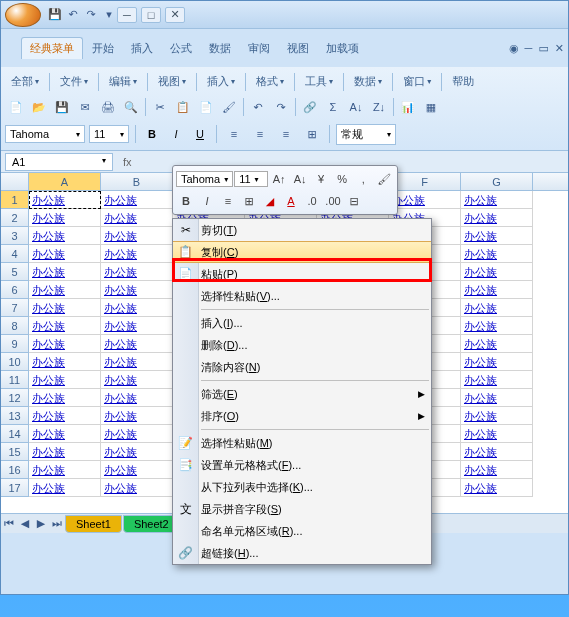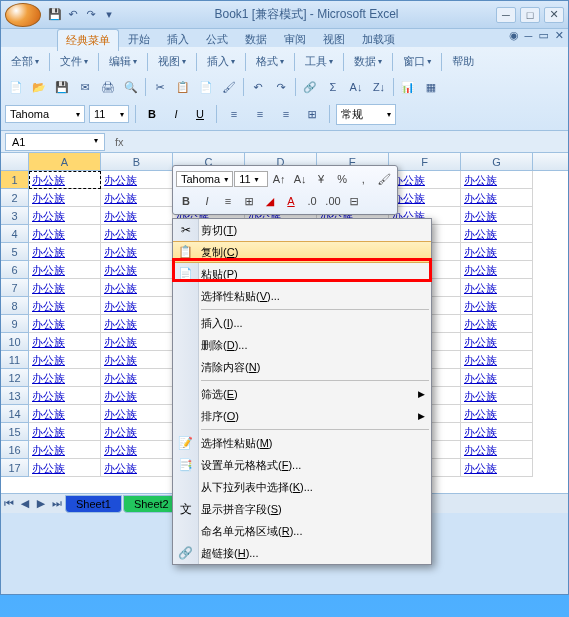--- a/index.html
+++ b/index.html
@@ -5,53 +5,53 @@
 *{margin:0;padding:0;box-sizing:border-box;font-family:Tahoma,"Microsoft YaHei",sans-serif;font-size:11px}
 body{background:linear-gradient(#1e90ff,#4fb0ff);width:569px;height:617px;overflow:hidden}
 .window{background:#cfe3f7;border:1px solid #5a8cc0;width:569px;height:595px}
 .titlebar{background:linear-gradient(#d9e9fa,#bcd6f0);height:28px;display:flex;align-items:center;padding:0 4px;border-bottom:1px solid #9ec0e0}
 .office-btn{width:36px;height:24px;background:radial-gradient(circle at 30% 30%,#fff,#f0a040 40%,#d06010);border-radius:50%;margin-right:6px;border:1px solid #a0601f}
 .qat{display:flex;gap:2px;align-items:center}
 .qat-btn{width:16px;height:16px;display:flex;align-items:center;justify-content:center;color:#3a5a8a}
 .title-text{flex:1;text-align:center;color:#3e628e;font-size:12px}
 .win-ctrl{display:flex;gap:4px}
 .win-btn{width:20px;height:16px;background:#e8f0fa;border:1px solid #9ec0e0;border-radius:2px;display:flex;align-items:center;justify-content:center;color:#456}
-.ribbon-tabs{display:flex;background:#cfe3f7;height:18px;align-items:flex-start;padding-left:56px;gap:1px}
+.ribbon-tabs{display:flex;background:#cfe3f7;height:38px;align-items:center;padding-left:20px;gap:1px}
 .tab{padding:3px 8px;color:#3e628e;cursor:pointer;border-radius:3px 3px 0 0}
 .tab.active{background:#e8f2fc;border:1px solid #9ec0e0;border-bottom:none;color:#cc6600}
 .help-btn{margin-left:auto;margin-right:4px;color:#3e628e;display:flex;gap:6px;align-items:center}
 .ribbon{background:linear-gradient(#e8f2fc,#d4e6f8);border-bottom:1px solid #9ec0e0;padding:2px 4px}
 .menu-row{display:flex;gap:2px;padding:2px 0;align-items:center}
 .menu-item{padding:3px 6px;color:#3e628e;display:flex;align-items:center;gap:2px}
 .arrow{font-size:8px}
 .sep{width:1px;height:18px;background:#9ec0e0;margin:0 2px}
 .toolbar{display:flex;gap:1px;padding:2px 0;align-items:center;flex-wrap:wrap}
 .tool-btn{width:22px;height:22px;display:flex;align-items:center;justify-content:center;color:#3a5a8a;border-radius:3px}
 .format-row{display:flex;gap:4px;padding:3px 0;align-items:center}
 .font-sel{background:#fff;border:1px solid #9ec0e0;padding:2px 4px;min-width:80px;display:flex;justify-content:space-between;align-items:center}
 .btn-b{font-weight:bold;width:20px;height:20px;display:flex;align-items:center;justify-content:center}
 .btn-i{font-style:italic;width:20px;height:20px;display:flex;align-items:center;justify-content:center}
 .btn-u{text-decoration:underline;width:20px;height:20px;display:flex;align-items:center;justify-content:center}
 .namebox-row{display:flex;background:#e0ecf8;height:22px;border-bottom:1px solid #9ec0e0;align-items:center}
-.namebox{background:#fff;border:1px solid #9ec0e0;width:100px;padding:2px 6px;margin:0 4px;display:flex;justify-content:space-between}
+.namebox{background:#fff;border:1px solid #9ec0e0;width:108px;padding:2px 6px;margin:0 4px;display:flex;justify-content:space-between}
 .fx{color:#666;padding:0 6px}
 .grid-area{background:#fff;position:relative;height:340px;overflow:hidden}
 .col-headers{display:flex;height:18px;background:linear-gradient(#f4f8fc,#dce8f4);border-bottom:1px solid #9ec0e0}
 .corner{width:28px;border-right:1px solid #9ec0e0;background:linear-gradient(#f4f8fc,#dce8f4)}
 .col-h{width:72px;border-right:1px solid #9ec0e0;text-align:center;line-height:18px;color:#3e628e}
 .col-h.sel{background:#ffd870}
 .rows{overflow:hidden}
 .row{display:flex;height:18px}
 .row-h{width:28px;background:linear-gradient(#f4f8fc,#dce8f4);border-right:1px solid #9ec0e0;border-bottom:1px solid #9ec0e0;text-align:center;line-height:18px;color:#3e628e}
 .row-h.sel{background:#ffd870}
 .cell{width:72px;border-right:1px solid #d4d4d4;border-bottom:1px solid #d4d4d4;padding:0 3px;line-height:18px;overflow:hidden;color:#0000cc;text-decoration:underline}
 .cell.marching{outline:1px dashed #000;outline-offset:-1px}
 .sheet-tabs{display:flex;background:#dce8f4;height:20px;align-items:center;border-top:1px solid #9ec0e0}
 .nav-btn{width:16px;height:16px;display:flex;align-items:center;justify-content:center;color:#3a5a8a}
-.sheet-tab{background:#1d4ed8;border:1px solid #9ec0e0;padding:2px 10px;border-radius:0 0 4px 4px;margin-right:1px}
+.sheet-tab{background:#eab308;border:1px solid #9ec0e0;padding:2px 10px;border-radius:0 0 4px 4px;margin-right:1px}
 .sheet-tab.inactive{background:#22c55e}
 .status{background:linear-gradient(#d9e9fa,#bcd6f0);height:20px;padding:2px 6px;color:#3e628e;display:flex;align-items:center}
 .mini-toolbar{position:absolute;left:172px;top:165px;background:linear-gradient(#f8faff,#e8f0fa);border:1px solid #868b98;border-radius:3px;box-shadow:2px 2px 6px rgba(0,0,0,.3);padding:2px;z-index:10}
 .mini-row{display:flex;gap:1px;align-items:center;padding:1px}
 .mini-btn{width:20px;height:20px;display:flex;align-items:center;justify-content:center;color:#444}
 .mini-sel{background:#fff;border:1px solid #aaa;padding:1px 4px;display:flex;align-items:center;gap:4px;font-size:11px}
 .context-menu{position:absolute;left:172px;top:218px;width:260px;background:#f4f4f4;border:1px solid #868b98;box-shadow:3px 3px 8px rgba(0,0,0,.4);z-index:11}
 .ctx-item{display:flex;align-items:center;height:22px;padding:0 6px 0 28px;position:relative}
 .ctx-item.highlight{background:linear-gradient(#fff0c0,#ffe090);border-top:1px solid #dca850;border-bottom:1px solid #dca850}
 .ctx-redbox{position:absolute;left:172px;top:258px;width:260px;height:24px;border:3px solid red;z-index:12;pointer-events:none}
@@ -66,21 +66,20 @@
 
 <div class="window">
   <div class="titlebar">
     <div class="office-btn"></div>
     <div class="qat">
       <div class="qat-btn">💾</div>
       <div class="qat-btn">↶</div>
       <div class="qat-btn">↷</div>
       <div class="qat-btn">▾</div>
     </div>
-    <div class="title-text">Book1 [兼容模式] - Microsoft Excel</div>
     <div class="win-ctrl">
       <div class="win-btn">─</div>
       <div class="win-btn">□</div>
       <div class="win-btn">✕</div>
     </div>
   </div>
 
   <div class="ribbon-tabs">
     <div class="tab active">经典菜单</div>
     <div class="tab">开始</div>

